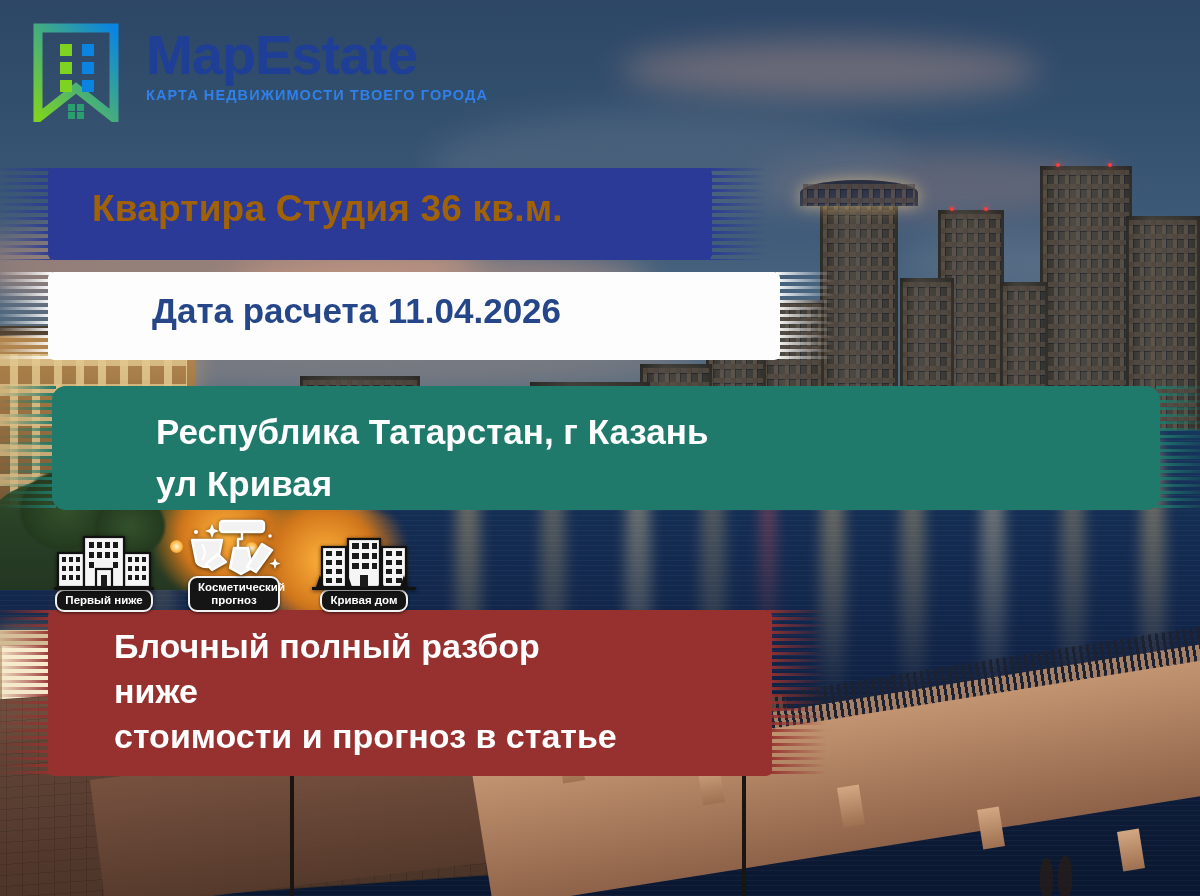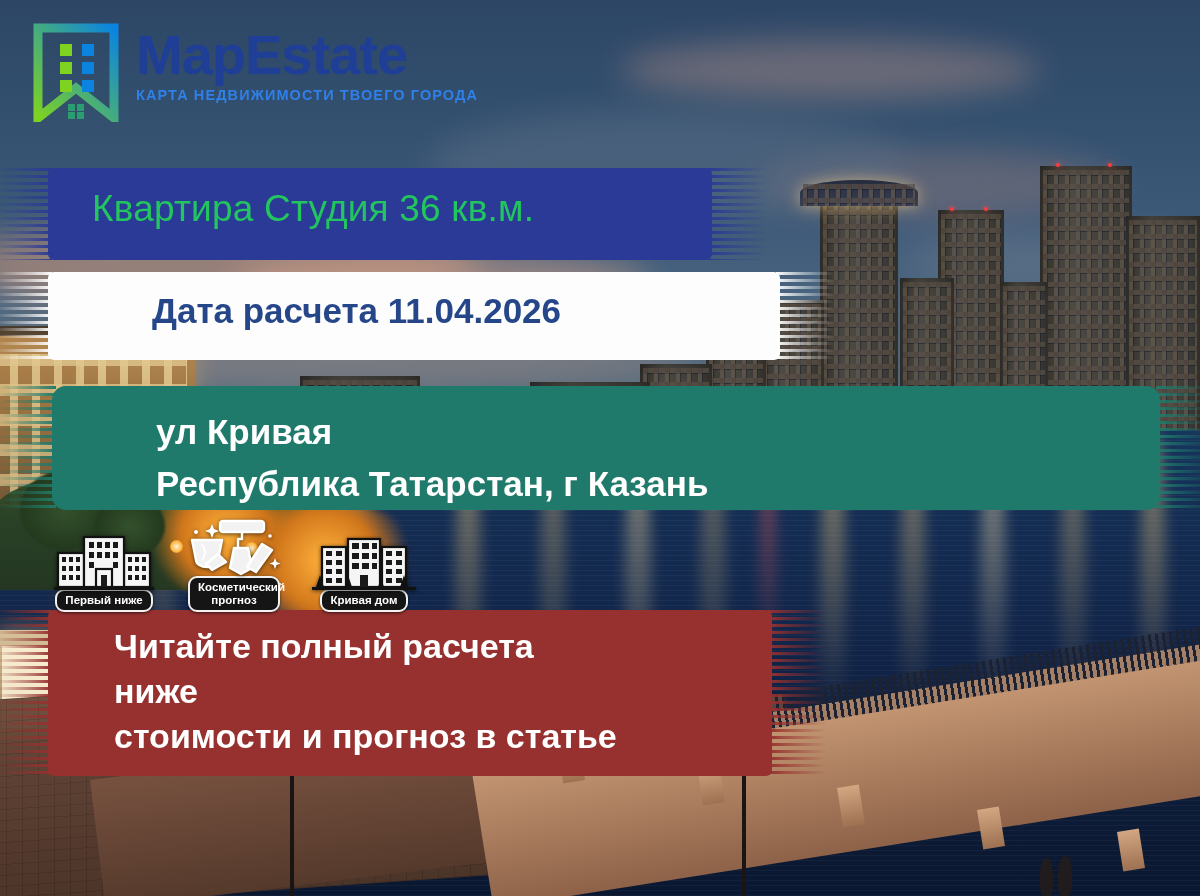--- a/index.html
+++ b/index.html
@@ -85,21 +85,21 @@
     background:linear-gradient(#c89a76,#8e6248);transform:rotate(-9deg);transform-origin:left top}
   .balus{position:absolute;left:470px;top:742px;width:760px;height:34px;
     background:repeating-linear-gradient(to right,#1d2233 0 3px,rgba(29,34,51,.2) 3px 7px);
     transform:rotate(-9deg);transform-origin:left top}
   .post{position:absolute;width:22px;height:40px;background:linear-gradient(#d3a782,#9d7151)}
   .walkway{position:absolute;left:90px;top:780px;width:700px;height:130px;
     background:linear-gradient(#7a5341,#563a2c);transform:rotate(-7deg);transform-origin:left top;opacity:.9}
   .person{position:absolute;border-radius:45% 45% 30% 30%;background:#241c1a;opacity:.85}
 
   
-  .logo{position:absolute;left:30px;top:22px;display:flex;align-items:flex-start;gap:14px;z-index:6}
+  .logo{position:absolute;left:30px;top:22px;display:flex;align-items:flex-start;gap:24px;z-index:6}
   .logomark{width:92px;height:100px;flex:none}
   .logotext{padding-top:6px}
   .logoname{font-size:56px;font-weight:700;letter-spacing:-1px;line-height:.98;color:#1f3e96}
   .logoname .light{font-weight:600}
   .logotag{margin-top:4px;font-size:14.5px;font-weight:700;letter-spacing:1.1px;color:#2f80e8}
 
   
   .banner{position:absolute;z-index:5}
   .bsurf{position:absolute;inset:0;border-radius:6px}
   
@@ -111,21 +111,21 @@
     mask-image:linear-gradient(to left,#000 0%,rgba(0,0,0,.55) 40%,transparent 100%);
     -webkit-mask-image:linear-gradient(to left,#000 0%,rgba(0,0,0,.55) 40%,transparent 100%);}
   .edge.r{right:-54px;
     mask-image:linear-gradient(to right,#000 0%,rgba(0,0,0,.55) 40%,transparent 100%);
     -webkit-mask-image:linear-gradient(to right,#000 0%,rgba(0,0,0,.55) 40%,transparent 100%);}
   .btxt{position:relative;z-index:2}
 
   #banner-title{left:48px;top:168px;width:664px;height:92px}
   #banner-title .bsurf{background:#2a3a96}
   #banner-title .edge{color:#2a3a96}
-  #banner-title .btxt{padding:20px 0 0 44px;color:#22c55e;font-size:37px;font-weight:400;letter-spacing:.2px}
+  #banner-title .btxt{padding:20px 0 0 44px;color:#a16207;font-size:37px;font-weight:700;letter-spacing:.2px}
 
   #banner-date{left:48px;top:272px;width:732px;height:88px}
   #banner-date .bsurf{background:#fdfdfd}
   #banner-date .edge{color:#fdfdfd}
   #banner-date .btxt{padding:19px 0 0 104px;color:#26468a;font-size:35px;font-weight:700}
 
   #banner-addr{left:52px;top:386px;width:1108px;height:124px}
   #banner-addr .bsurf{background:#1f7a6b;border-radius:14px}
   #banner-addr .edge{color:#1f7a6b}
   #banner-addr .btxt{padding:20px 0 0 104px;color:#fff;font-size:35px;font-weight:700;line-height:1.48}
@@ -274,22 +274,22 @@
     <span class="edge l"></span>
     <span class="edge r"></span>
     <span class="btxt" style="display:block">Дата расчета 11.04.2026</span>
   </div>
 
   <div class="banner" id="banner-addr">
     <span class="bsurf"></span>
     <span class="edge l"></span>
     <span class="edge r"></span>
     <span class="btxt" style="display:block">
+      <span style="display:block">Республика Татарстан, г Казань</span>
       <span style="display:block">ул Кривая</span>
-      <span style="display:block">Республика Татарстан, г Казань</span>
     </span>
   </div>
 
   <div class="badges">
 
     <div class="badge">
       <span>
         <svg viewBox="0 0 104 62" width="104" height="62">
           <g fill="#f5f5f5" stroke="#111" stroke-width="2.2">
             <rect x="6" y="22" width="26" height="34"></rect>
@@ -404,19 +404,19 @@
       </span>
       <span class="cap">Кривая дом</span>
     </div>
   </div>
 
   <div class="banner" id="banner-cta">
     <span class="bsurf"></span>
     <span class="edge l"></span>
     <span class="edge r"></span>
     <span class="btxt" style="display:block">
-      <span style="display:block">Читайте полный расчета</span>
+      <span style="display:block">Блочный полный разбор</span>
       <span style="display:block">ниже</span>
       <span style="display:block">стоимости и прогноз в статье</span>
     </span>
   </div>
 
 </div>
 
 </body></html>

